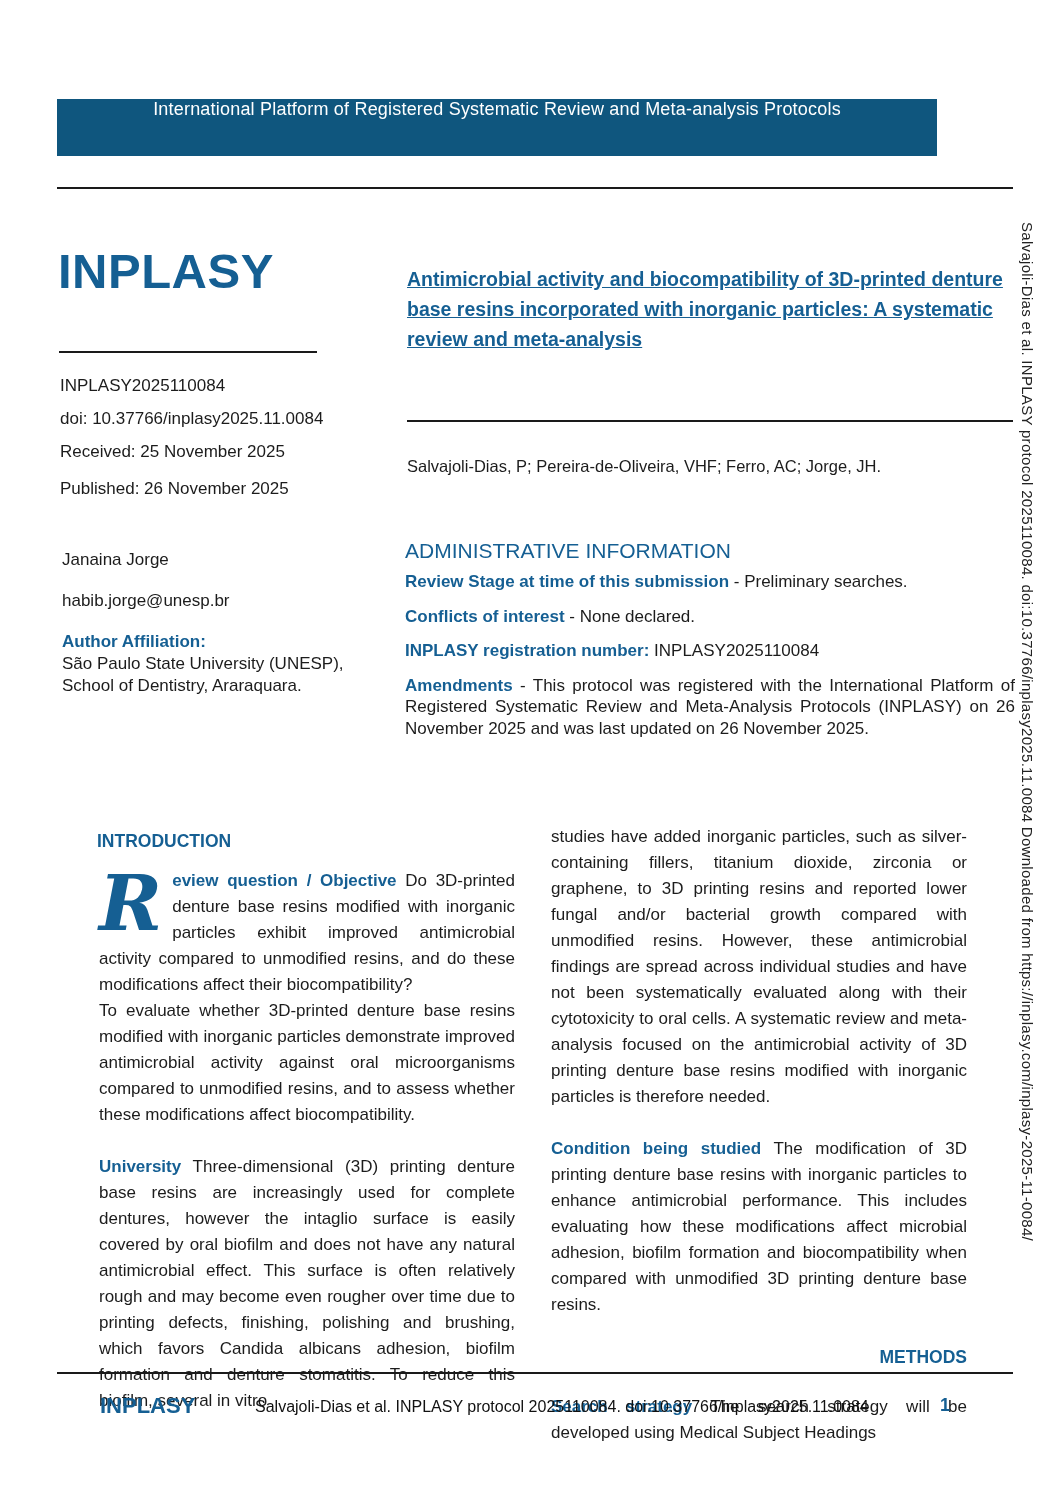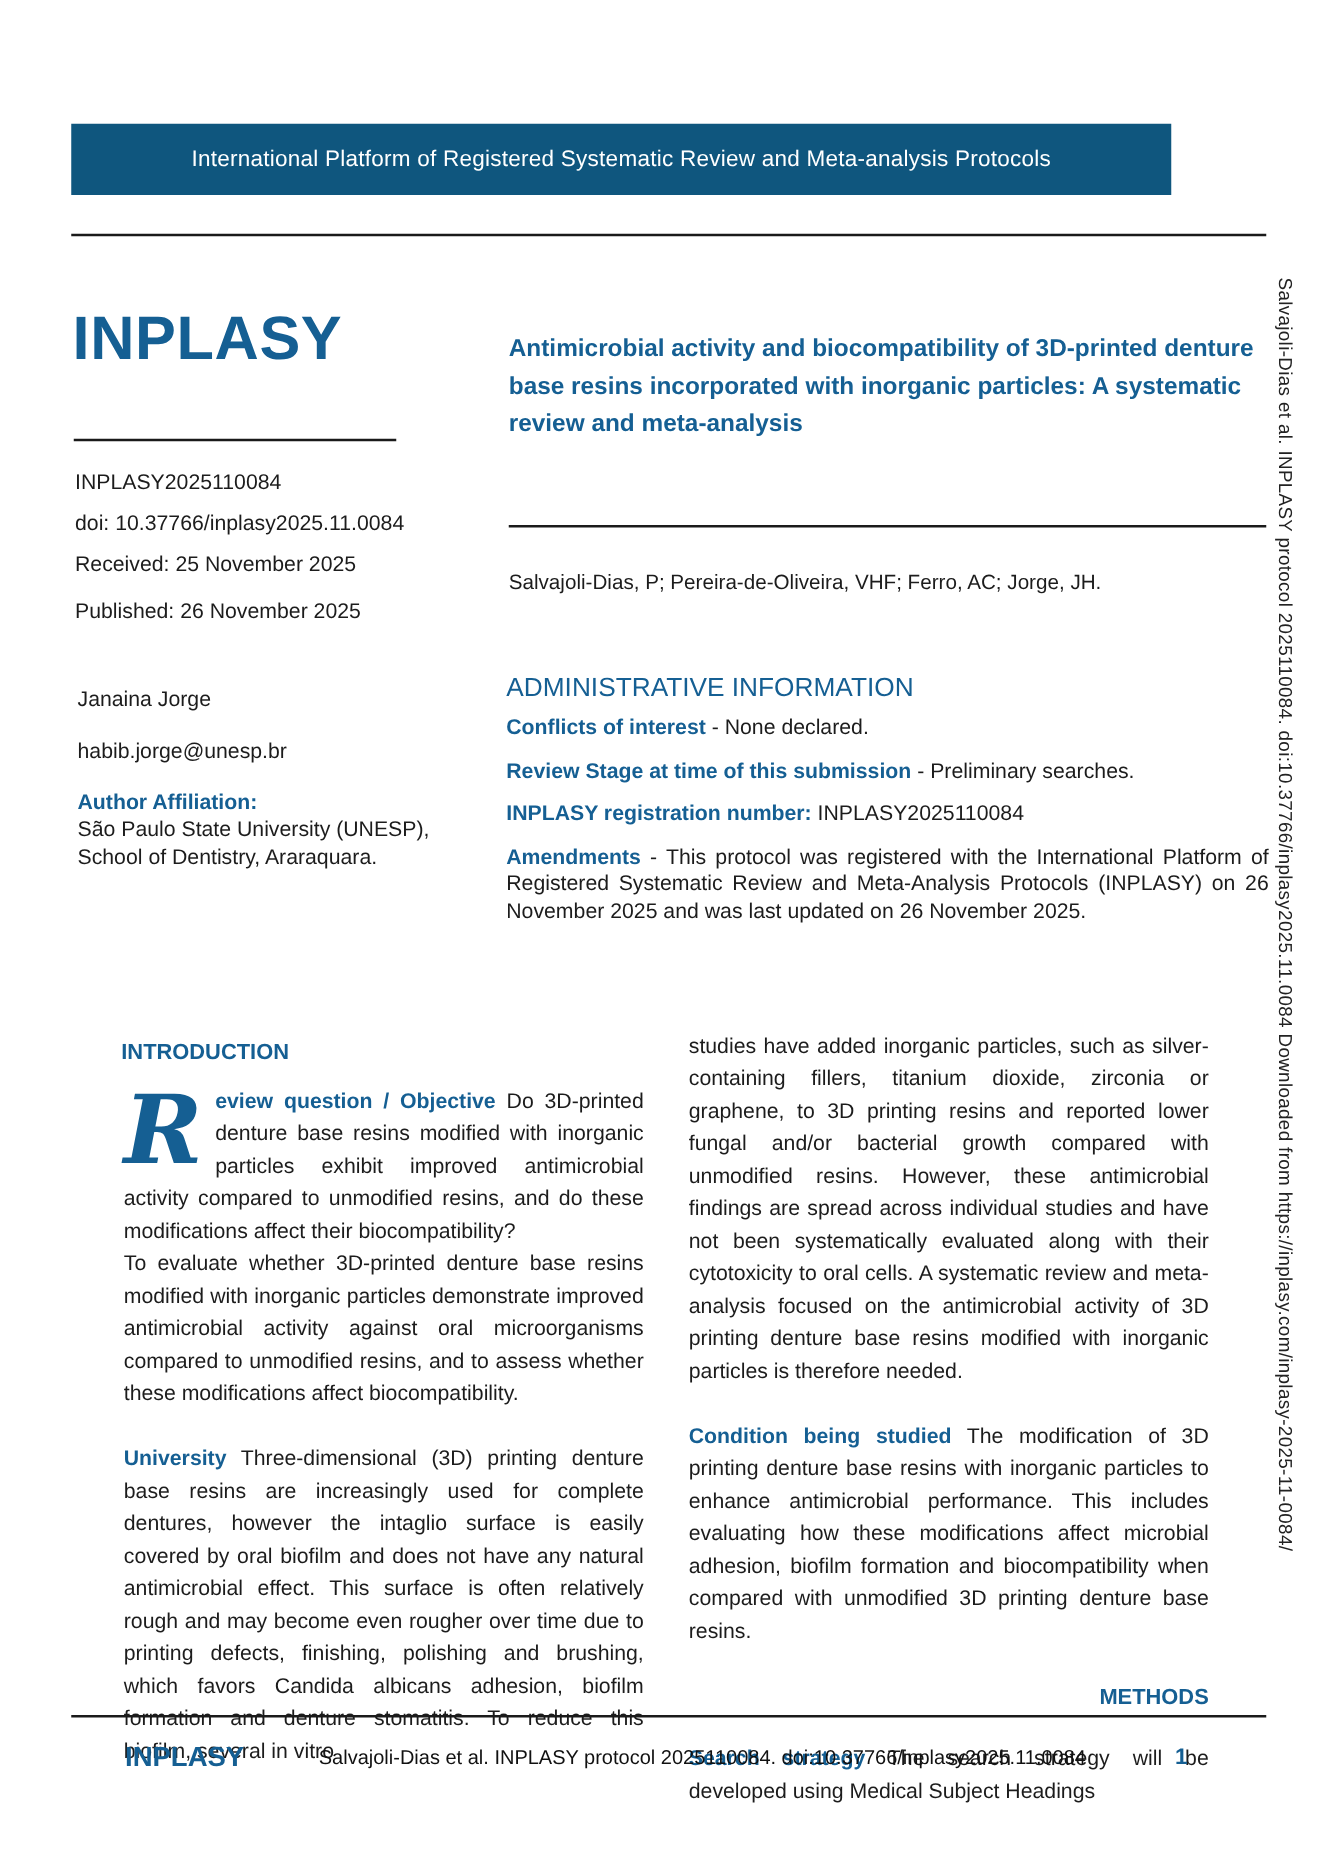--- a/index.html
+++ b/index.html
@@ -6,38 +6,38 @@
     --banner-bg:#0f567e;
     --accent-blue:#155f93;
     --text-color:#1c1c1c;
   }
   *{margin:0;padding:0;box-sizing:border-box;}
   html,body{background:#ffffff;}
   body{font-family:"Liberation Sans",sans-serif;color:var(--text-color);}
   .page{position:relative;width:1058px;height:1497px;background:#ffffff;overflow:hidden;}
 
   .banner{position:absolute;left:57px;top:99px;width:880px;height:57px;
-    background:var(--banner-bg);display:flex;align-items:center;justify-content:center;}
+    background:var(--banner-bg);display:flex;justify-content:center;}
   .banner span{color:#ffffff;font-size:18px;letter-spacing:.2px;}
 
   .rule{position:absolute;background:#1a1a1a;height:2px;}
   .rule-top{left:57px;top:187px;width:956px;}
   .rule-logo{left:59px;top:351px;width:258px;}
   .rule-title{left:407px;top:420px;width:606px;}
   .rule-footer{left:57px;top:1372px;width:956px;}
 
   .logo{position:absolute;left:58px;top:243px;font-size:49px;font-weight:bold;
     color:var(--accent-blue);letter-spacing:.5px;}
 
   .meta{position:absolute;left:60px;top:376px;width:330px;font-size:17px;line-height:19px;}
   .meta p{margin:0 0 14px 0;}
   .meta p.published{margin-top:18px;}
 
   .title{position:absolute;left:407px;top:264px;width:600px;font-size:19.5px;font-weight:bold;
-    color:var(--accent-blue);line-height:30px;}
+    color:var(--accent-blue);line-height:30px;text-decoration:underline;}
 
   .authors{position:absolute;left:407px;top:457px;width:606px;font-size:16.5px;}
 
   .corr{position:absolute;left:62px;top:549px;width:330px;font-size:17px;line-height:22px;}
   .corr .gap{height:19px;}
   .blue-bold{color:var(--accent-blue);font-weight:bold;}
 
   .admin{position:absolute;left:405px;top:539px;width:610px;font-size:17px;}
   .admin h2{font-size:21px;font-weight:normal;color:var(--accent-blue);margin:0 0 8px 0;}
   .admin p{line-height:21.5px;margin:0 0 13px 0;}
@@ -94,26 +94,26 @@
     <p>habib.jorge@unesp.br</p>
     <div class="gap"></div>
     <p class="blue-bold">Author Affiliation:</p>
     <p>São Paulo State University (UNESP),</p>
     <p>School of Dentistry, Araraquara.</p>
   </aside>
 
   <section class="admin">
     <h2>ADMINISTRATIVE INFORMATION</h2>
     <p>
+      <span class="blue-bold">Review Stage at time of this submission</span>
+      <span>- Preliminary searches.</span>
+    </p>
+    <p>
       <span class="blue-bold">Conflicts of interest</span>
       <span>- None declared.</span>
-    </p>
-    <p>
-      <span class="blue-bold">Review Stage at time of this submission</span>
-      <span>- Preliminary searches.</span>
     </p>
     <p>
       <span class="blue-bold">INPLASY registration number:</span>
       <span>INPLASY2025110084</span>
     </p>
     <p class="just">
       <span class="blue-bold">Amendments</span>
       <span>- This protocol was registered with the International Platform of Registered Systematic Review and Meta-Analysis Protocols (INPLASY) on 26 November 2025 and was last updated on 26 November 2025.</span>
     </p>
   </section>

